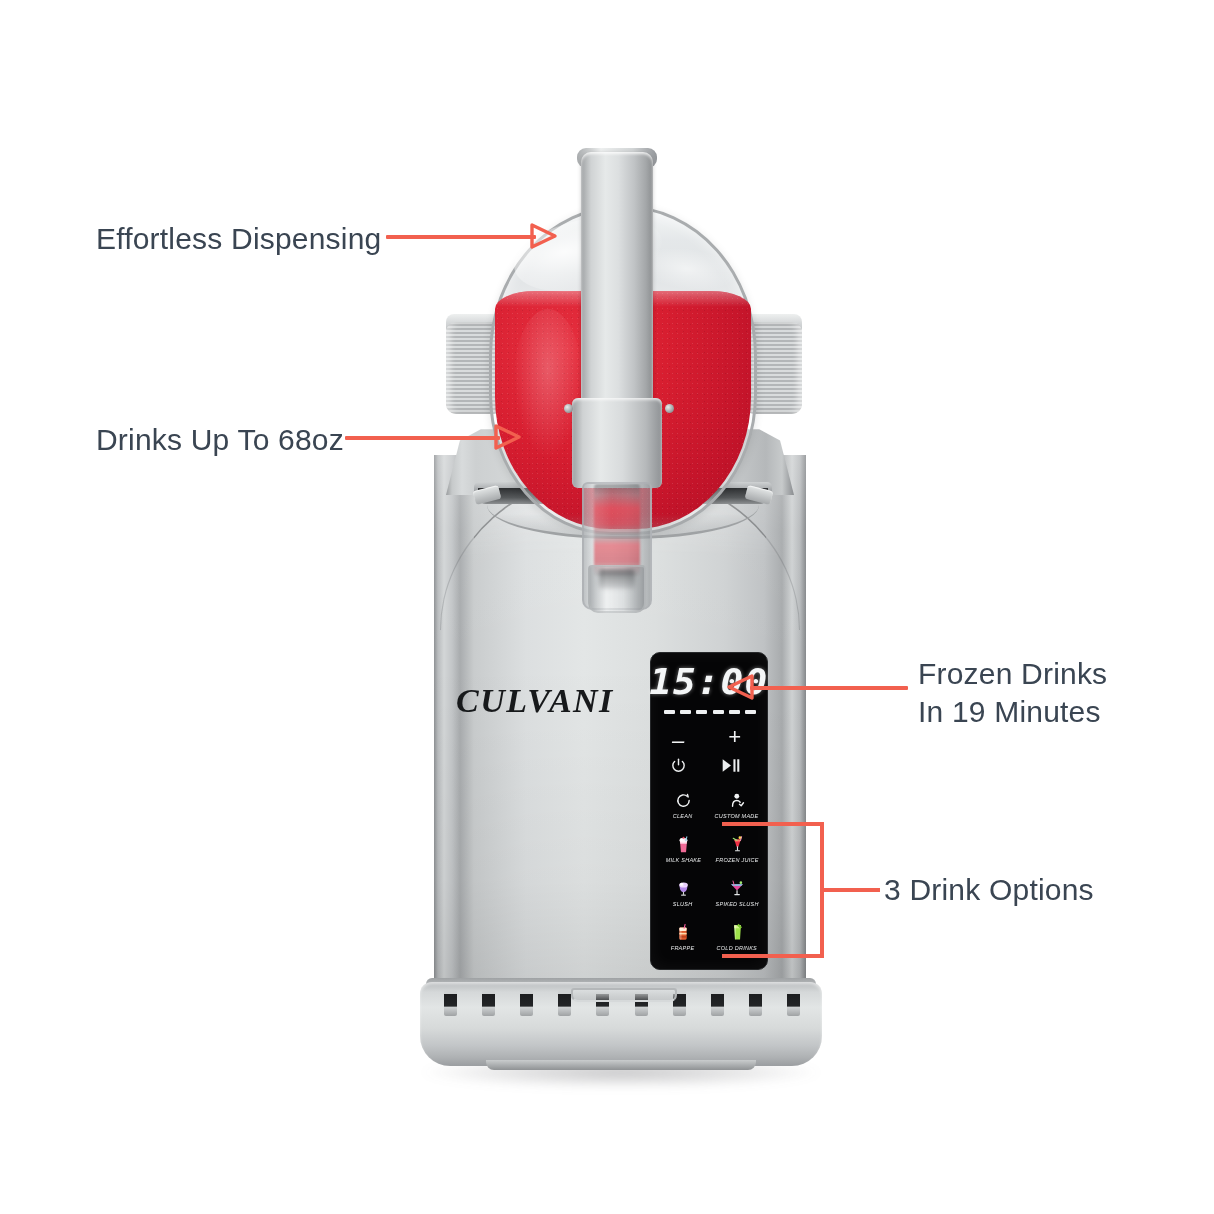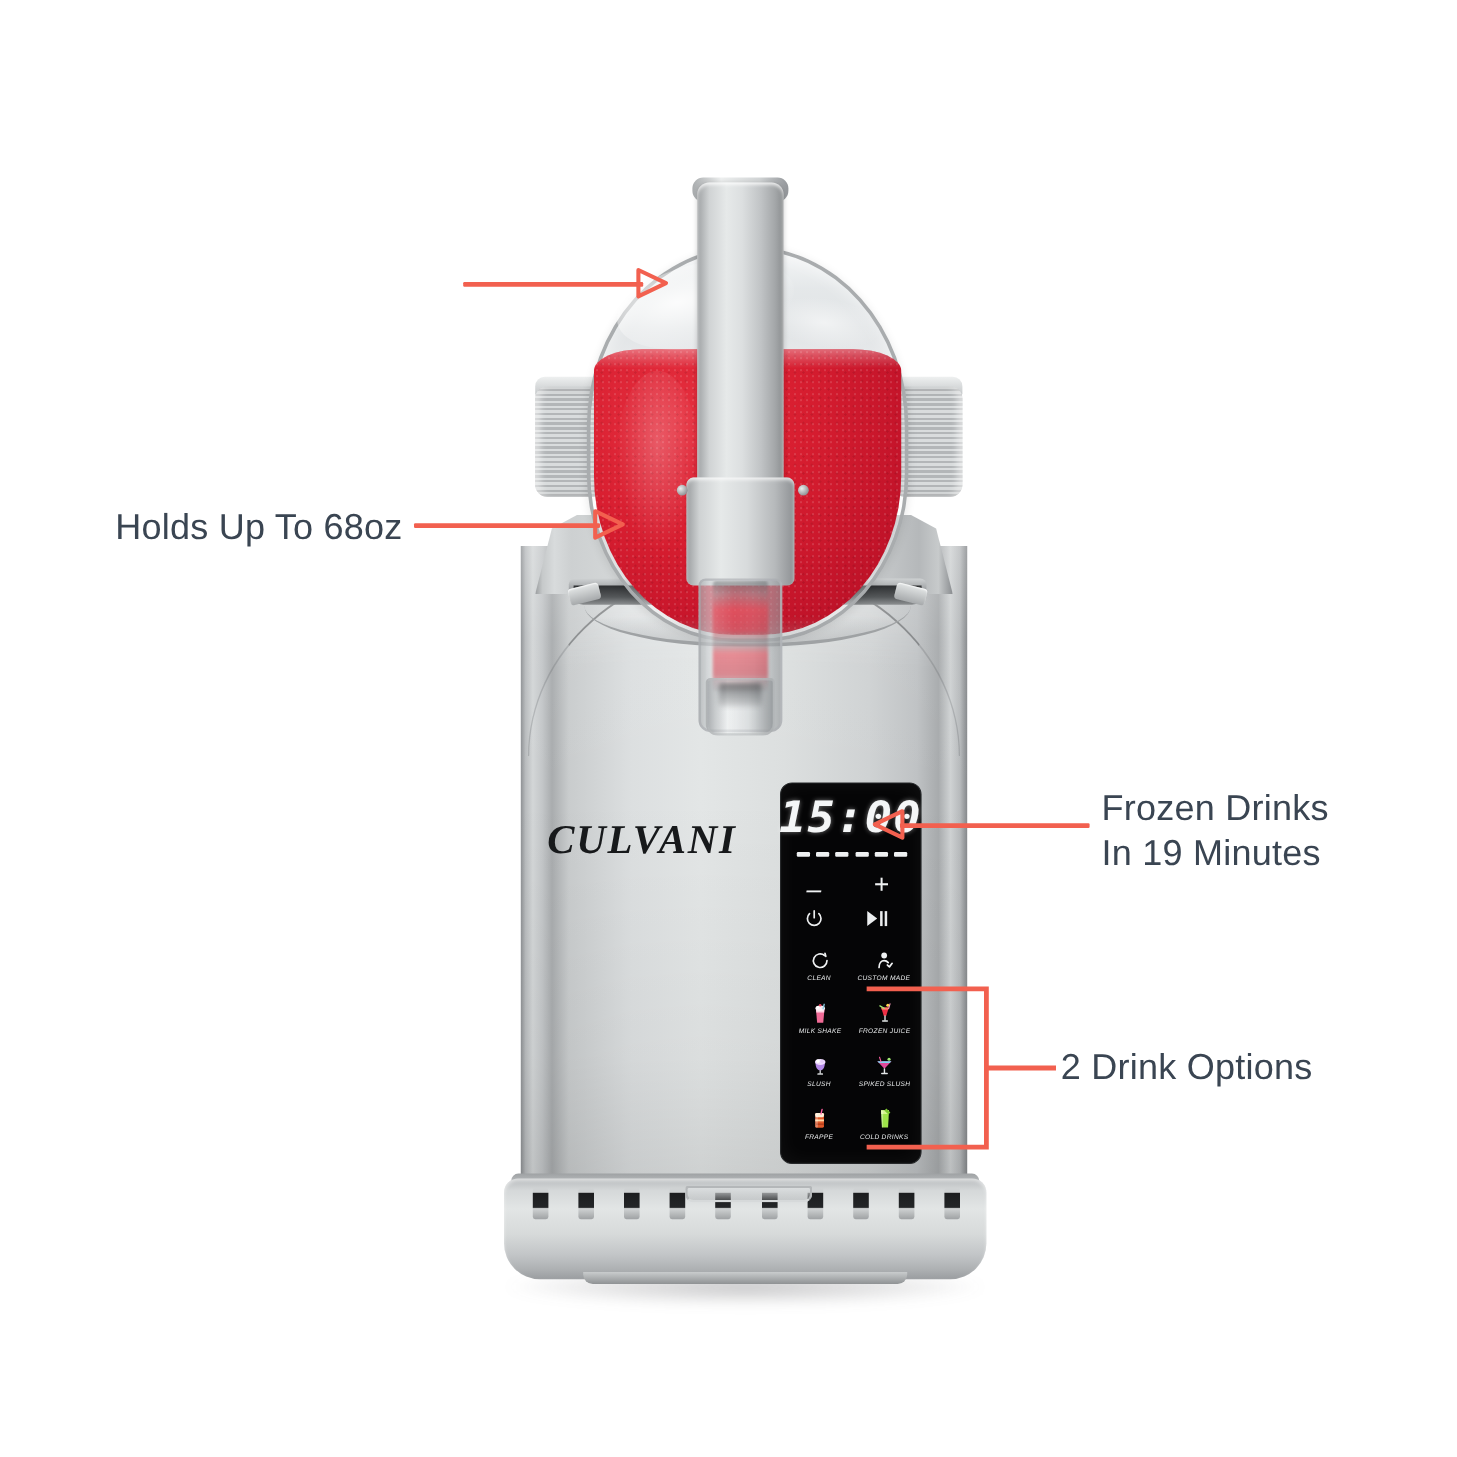--- a/index.html
+++ b/index.html
@@ -703,37 +703,38 @@
       <span class="slot"></span>
       <span class="slot"></span>
       <span class="slot"></span>
       <span class="slot"></span>
       <span class="slot"></span>
     </div>
     <div class="grate-handle"></div>
     <div class="base-foot"></div>
   </div>
 
+  <div class="anno anno-1">Effortless Dispensing</div>
   <div class="lead lead-1"></div>
   <svg class="arrow-svg" style="left:530px; top:223px;" width="28" height="26" viewBox="0 0 28 26">
     <polygon points="2,2 25,13 2,24" fill="none" stroke="#f2604f" stroke-width="3.4" stroke-linejoin="round"></polygon>
   </svg>
 
-  <div class="anno anno-2">Holds Up To 68oz</div>
+  <div class="anno anno-2">Drinks Up To 68oz</div>
   <div class="lead lead-2"></div>
   <svg class="arrow-svg" style="left:494px; top:424px;" width="28" height="26" viewBox="0 0 28 26">
     <polygon points="2,2 25,13 2,24" fill="none" stroke="#f2604f" stroke-width="3.4" stroke-linejoin="round"></polygon>
   </svg>
 
   <div class="anno anno-3">Frozen Drinks
 In 19 Minutes</div>
   <div class="lead lead-3"></div>
   <svg class="arrow-svg" style="left:726px; top:674px;" width="28" height="26" viewBox="0 0 28 26">
     <polygon points="26,2 3,13 26,24" fill="none" stroke="#f2604f" stroke-width="3.4" stroke-linejoin="round"></polygon>
   </svg>
 
-  <div class="anno anno-4">2 Drink Options</div>
+  <div class="anno anno-4">3 Drink Options</div>
   <svg class="bracket" width="160" height="140" viewBox="0 0 160 140">
     <path d="M0 4 L100 4 L100 136 L0 136" fill="none" stroke="#f2604f" stroke-width="4" stroke-linejoin="miter"></path>
     <path d="M100 70 L158 70" fill="none" stroke="#f2604f" stroke-width="4" stroke-linecap="butt"></path>
   </svg>
 
 </div>
 
 </body></html>

